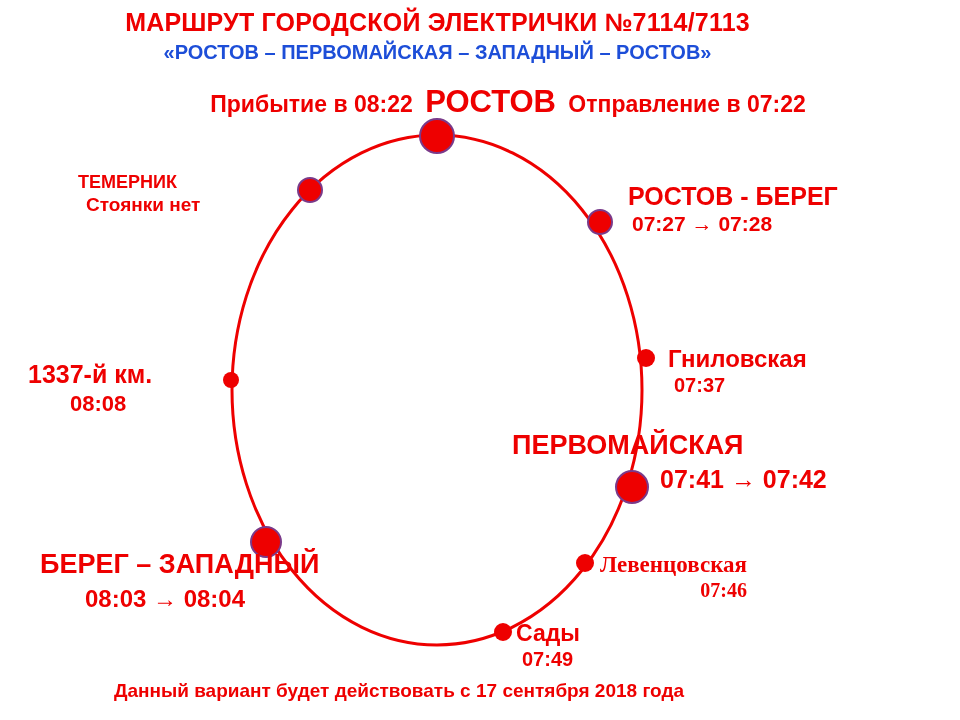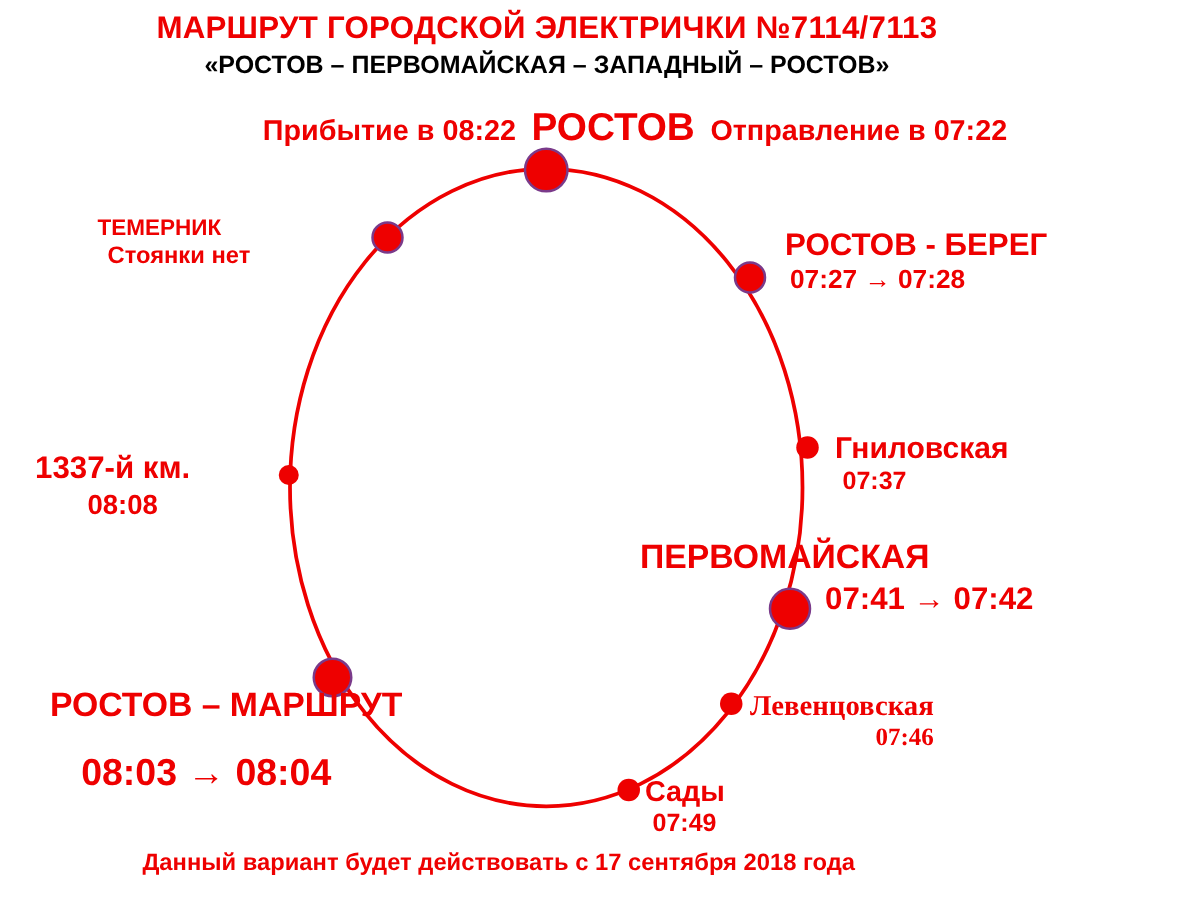--- a/index.html
+++ b/index.html
@@ -31,21 +31,21 @@
   .title-1 {
     font-size: 25px;
     font-weight: bold;
     color: #ee0000;
     letter-spacing: 0.2px;
     line-height: 1.15;
   }
   .title-2 {
     font-size: 20px;
     font-weight: bold;
-    color: #000000;
+    color: #1d4ed8;
     line-height: 1.3;
     margin-top: 2px;
   }
   .header-row {
     position: absolute;
     top: 84px;
     left: 0;
     width: 960px;
     text-align: center;
     white-space: nowrap;
@@ -110,21 +110,21 @@
   #lbl-pervomayskaya { left: 512px; top: 430px; text-align: left; }
   #lbl-pervomayskaya .name { font-size: 27px; }
   #lbl-pervomayskaya .time { font-size: 25px; margin-top: 4px; margin-left: 148px; }
 
   #lbl-1337 { left: 28px; top: 360px; text-align: left; }
   #lbl-1337 .name { font-size: 25px; }
   #lbl-1337 .time { font-size: 22px; margin-top: 2px; margin-left: 42px; }
 
   #lbl-zapadny { left: 40px; top: 548px; width: 250px; text-align: center; }
   #lbl-zapadny .name { font-size: 27px; line-height: 1.25; }
-  #lbl-zapadny .time { font-size: 30px; margin-top: 20px; text-align: center; }
+  #lbl-zapadny .time { font-size: 24px; margin-top: 3px; text-align: center; }
 
   #lbl-levencovskaya { left: 600px; top: 552px; text-align: right; font-family: Liberation Serif, serif; }
   #lbl-levencovskaya .name { font-size: 23px; }
   #lbl-levencovskaya .time { font-size: 20px; margin-top: 1px; margin-left: 6px; }
 
   #lbl-sady { left: 516px; top: 620px; text-align: left; }
   #lbl-sady .name { font-size: 23px; }
   #lbl-sady .time { font-size: 20px; margin-top: 1px; margin-left: 6px; }
 </style>
 </head>
@@ -176,21 +176,21 @@
     <span class="name">ПЕРВОМАЙСКАЯ</span>
     <span class="time">07:41 → 07:42</span>
   </div>
 
   <div class="label" id="lbl-1337">
     <span class="name">1337-й км.</span>
     <span class="time">08:08</span>
   </div>
 
   <div class="label" id="lbl-zapadny">
-    <span class="name">РОСТОВ – МАРШРУТ</span>
+    <span class="name">БЕРЕГ – ЗАПАДНЫЙ</span>
     <span class="time">08:03 → 08:04</span>
   </div>
 
   <div class="label" id="lbl-levencovskaya">
     <span class="name">Левенцовская</span>
     <span class="time">07:46</span>
   </div>
 
   <div class="label" id="lbl-sady">
     <span class="name">Сады</span>

